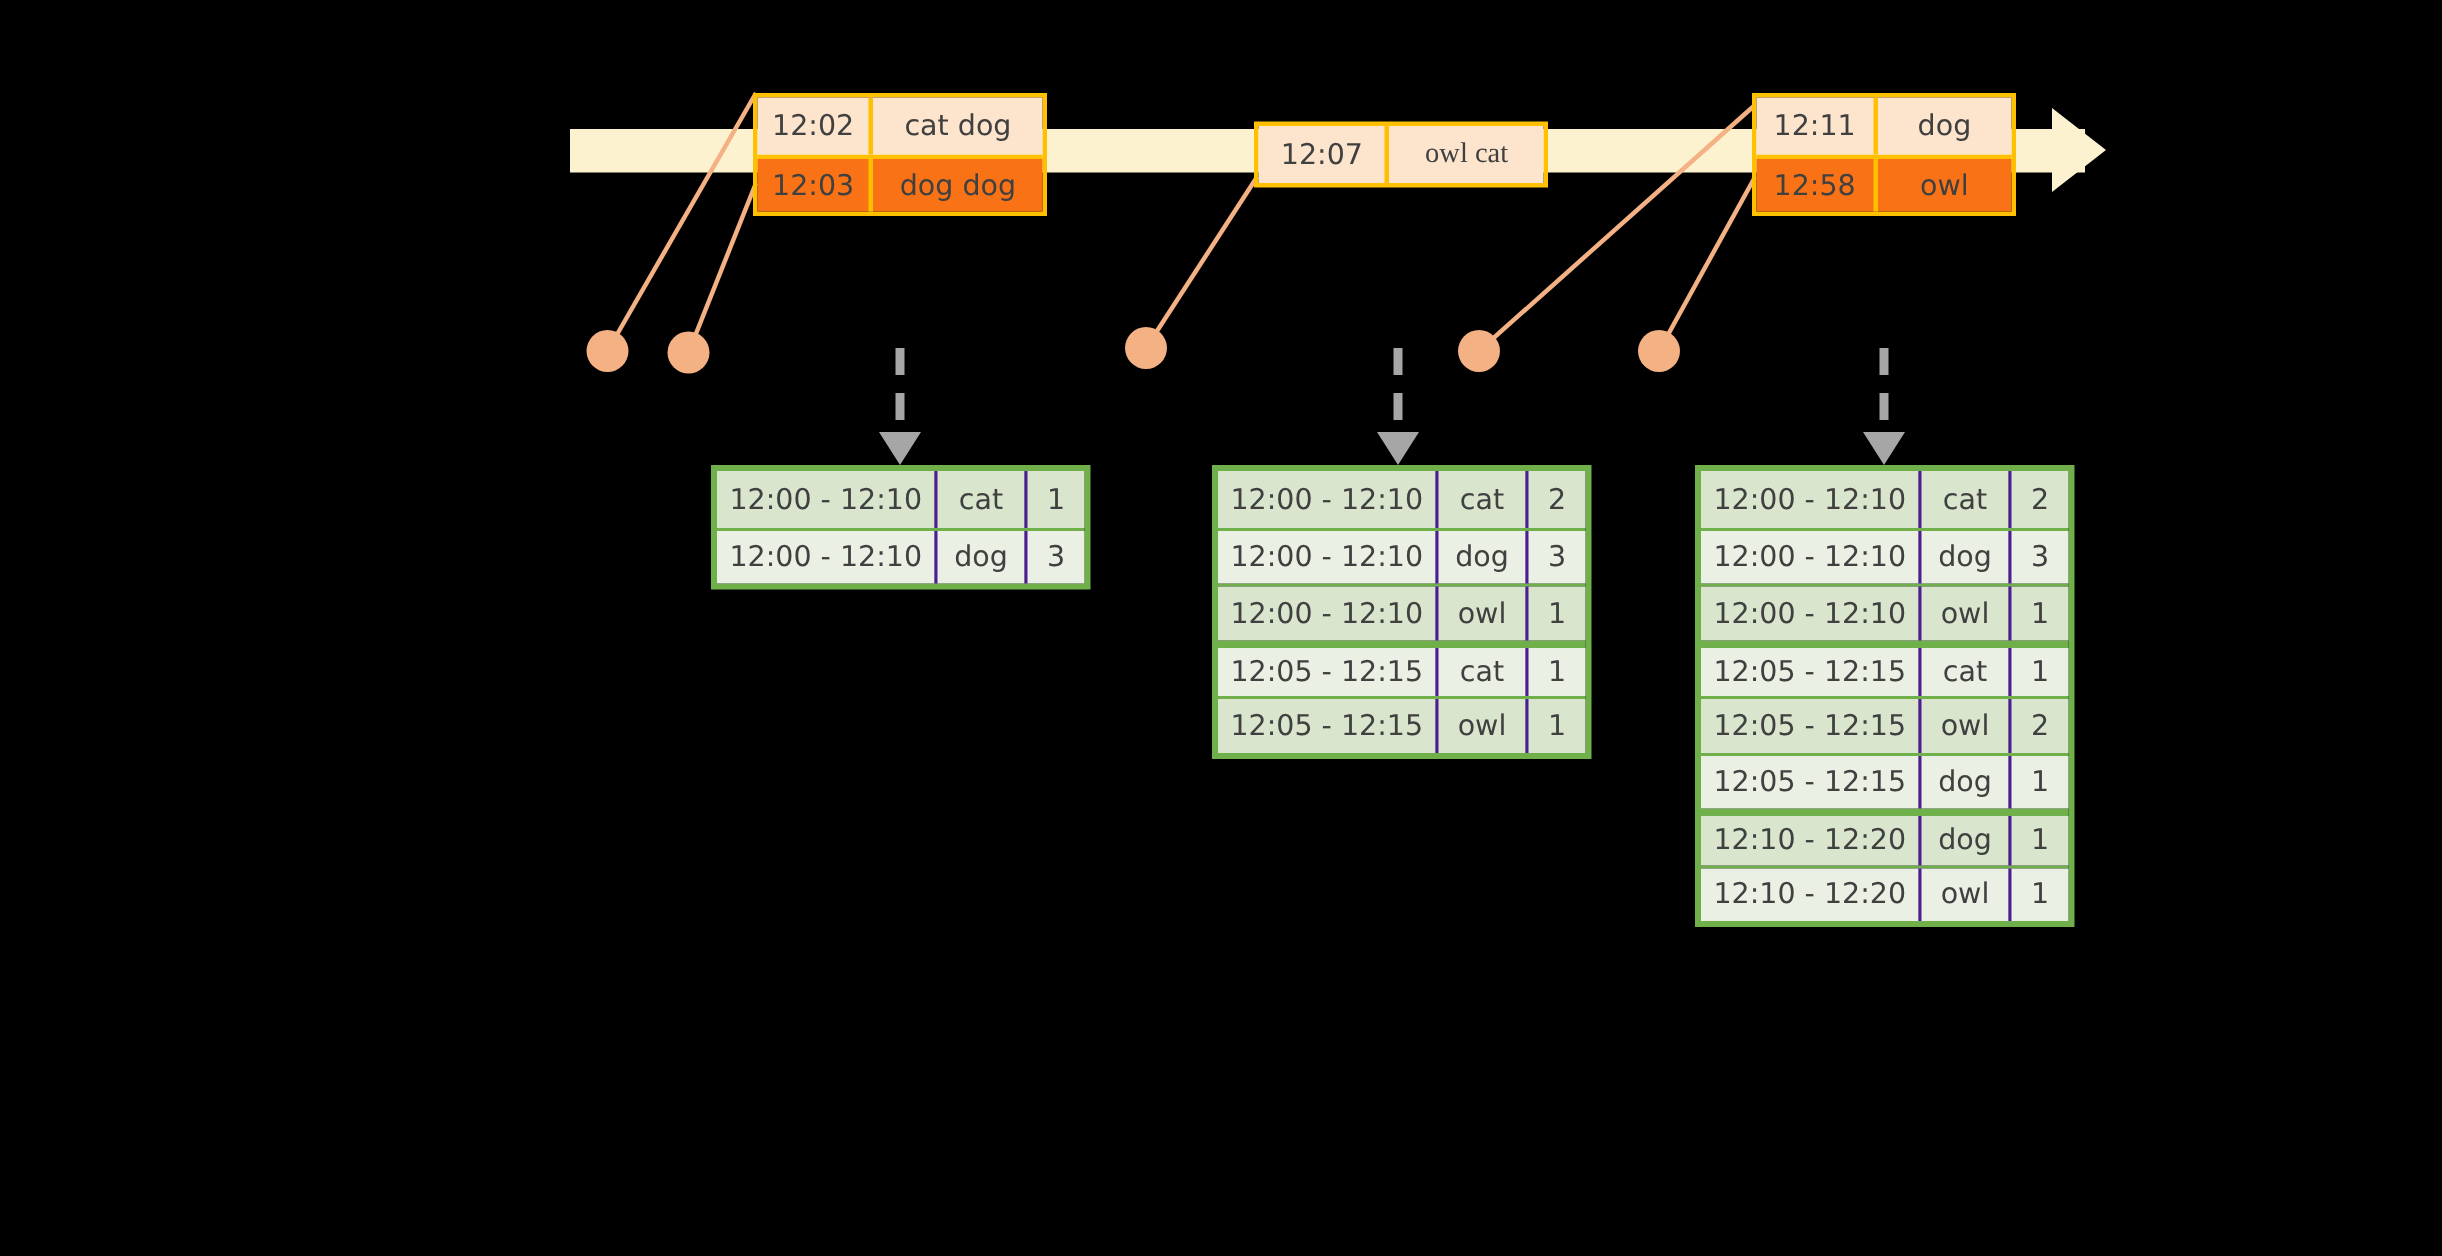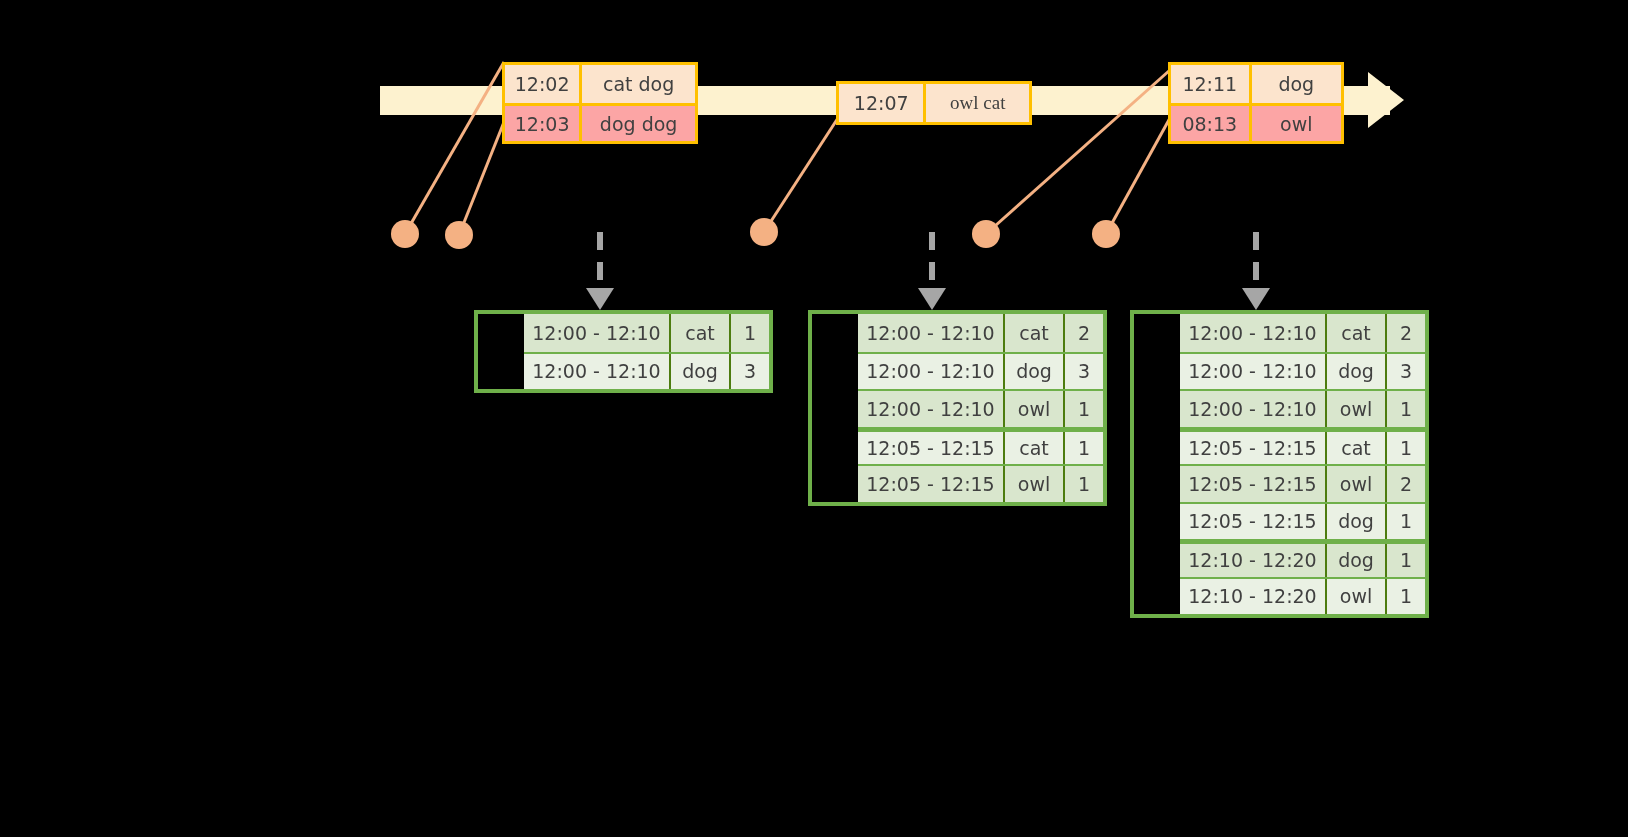--- a/index.html
+++ b/index.html
@@ -13,39 +13,39 @@
                 background:#fdf2cf;}
   .timeline-head{position:absolute;left:1368px;top:72px;width:0;height:0;
                  border-top:28px solid transparent;border-bottom:28px solid transparent;
                  border-left:36px solid #fdf2cf;}
 
   
   .evt{position:absolute;border:3px solid #ffc000;box-sizing:border-box;}
   .evt-row{display:flex;height:38px;box-sizing:border-box;}
   .evt-row + .evt-row{border-top:3px solid #ffc000;}
   .evt-row.shade .c{background:#fce4cd;}
-  .evt-row.light .c{background:#fca5a5;}
+  .evt-row.light .c{background:#f97316;}
   .evt .c{display:flex;align-items:center;justify-content:center;
           font-size:19px;color:#404040;box-sizing:border-box;}
   .evt .c.time{border-right:3px solid #ffc000;}
 
   #evt1{left:502px;top:62px;width:196px;}
   #evt1 .time{width:82px;}  #evt1 .words{width:120px;}
   #evt2{left:836px;top:81px;width:196px;}
   #evt2 .time{width:92px;}  #evt2 .words{width:108px;font-family:Liberation Serif, serif;}
   #evt3{left:1168px;top:62px;width:176px;}
   #evt3 .time{width:88px;}  #evt3 .words{width:98px;}
 
   
-  .gtable{position:absolute;border:4px solid #6fb04a;box-sizing:border-box;padding-left:46px;}
+  .gtable{position:absolute;border:4px solid #6fb04a;box-sizing:border-box;}
   .grow{display:flex;height:37.5px;box-sizing:border-box;}
   .grow + .grow{border-top:2px solid #6fb04a;}
   .gcell{display:flex;align-items:center;justify-content:center;
          font-size:19px;color:#404040;box-sizing:border-box;}
-  .gcell + .gcell{border-left:2px solid #4d7c0f;}
+  .gcell + .gcell{border-left:2px solid #4c1d95;}
   .grow.a .gcell{background:#d9e6cd;}
   .grow.b .gcell{background:#eaf1e4;}
   .grow.thick{border-top:5px solid #6fb04a;}
 
   .gtable .win{width:145px;}
   .gtable .key{width:60px;}
   .gtable .cnt{width:40px;}
 
   #tbl1{left:474px;top:310px;}
   #tbl2{left:808px;top:310px;}
@@ -105,21 +105,21 @@
       <div class="c words">owl cat</div>
     </div>
   </div>
 
   <div class="evt" id="evt3">
     <div class="evt-row shade">
       <div class="c time">12:11</div>
       <div class="c words">dog</div>
     </div>
     <div class="evt-row light">
-      <div class="c time">08:13</div>
+      <div class="c time">12:58</div>
       <div class="c words">owl</div>
     </div>
   </div>
 
   <div class="gtable" id="tbl1">
       <div class="grow a">
         <div class="gcell win">12:00 - 12:10</div>
         <div class="gcell key">cat</div>
         <div class="gcell cnt">1</div>
       </div>

